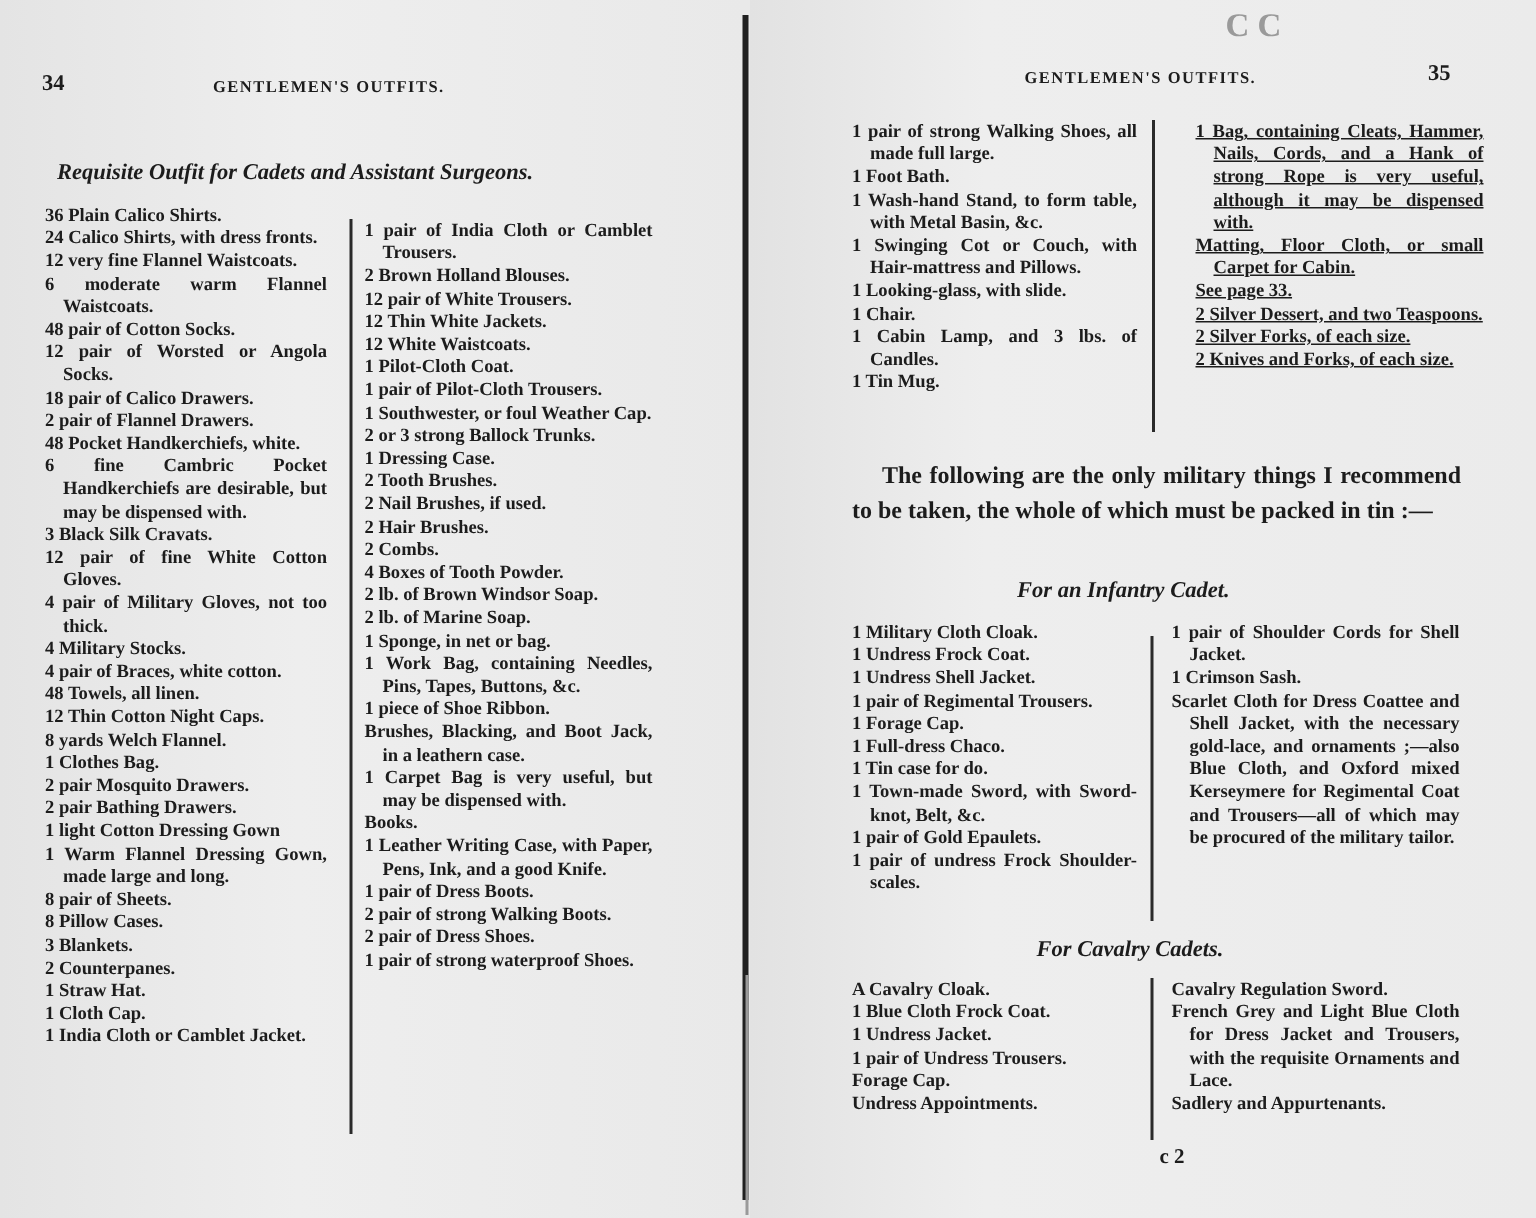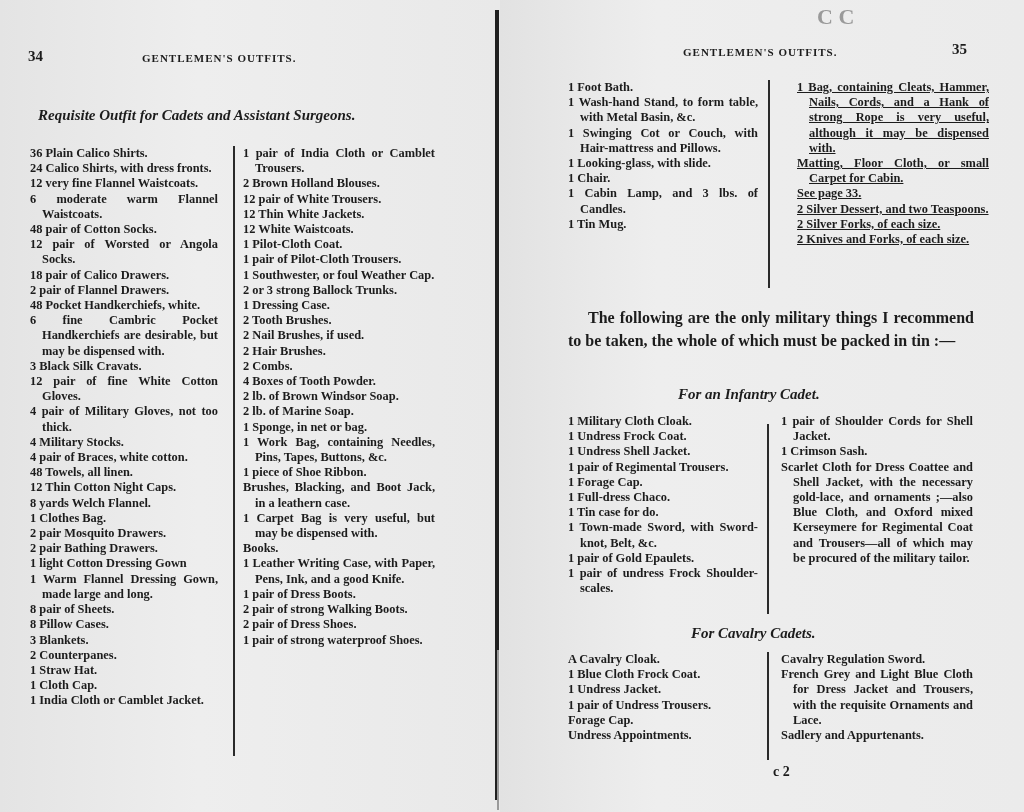--- a/index.html
+++ b/index.html
@@ -50,21 +50,21 @@
   }
 </style>
 </head>
 <body>
 
 <div class="page left">
   <div class="page-num" style="left:28px;top:48px;">34</div>
   <div class="running-head" style="left:142px;top:52px;">Gentlemen's Outfits.</div>
   <div class="section-title" style="left:38px;top:107px;">Requisite Outfit for Cadets and Assistant Surgeons.</div>
 
-  <div class="col" id="lc1" style="left:30px;top:146px;width:188px;">
+  <div class="col" id="lc1" style="left:30px;top:136px;width:188px;">
       <div class="item">36 Plain Calico Shirts.</div>
       <div class="item">24 Calico Shirts, with dress fronts.</div>
       <div class="item">12 very fine Flannel Waistcoats.</div>
       <div class="item">6 moderate warm Flannel Waistcoats.</div>
       <div class="item">48 pair of Cotton Socks.</div>
       <div class="item">12 pair of Worsted or Angola Socks.</div>
       <div class="item">18 pair of Calico Drawers.</div>
       <div class="item">2 pair of Flannel Drawers.</div>
       <div class="item">48 Pocket Handkerchiefs, white.</div>
       <div class="item">6 fine Cambric Pocket Handkerchiefs are desirable, but may be dispensed with.</div>
@@ -124,20 +124,21 @@
 
 <div class="gutter"></div>
 <div class="gutter-lower"></div>
 
 <div class="page right">
   <div class="smudge" style="left:270px;top:4px;margin-left:47px;">C C</div>
   <div class="running-head" style="left:183px;top:46px;">Gentlemen's Outfits.</div>
   <div class="page-num" style="left:452px;top:41px;">35</div>
 
   <div class="col" id="rc1" style="left:68px;top:80px;width:190px;">
+      <div class="item">1 pair of strong Walking Shoes, all made full large.</div>
       <div class="item">1 Foot Bath.</div>
       <div class="item">1 Wash-hand Stand, to form table, with Metal Basin, &amp;c.</div>
       <div class="item">1 Swinging Cot or Couch, with Hair-mattress and Pillows.</div>
       <div class="item">1 Looking-glass, with slide.</div>
       <div class="item">1 Chair.</div>
       <div class="item">1 Cabin Lamp, and 3 lbs. of Candles.</div>
       <div class="item">1 Tin Mug.</div>
     </div>
   <div class="rule" style="left:268px;top:80px;height:208px;"></div>
   <div class="col" id="rc2" style="left:297px;top:80px;width:192px;text-decoration:underline;">

